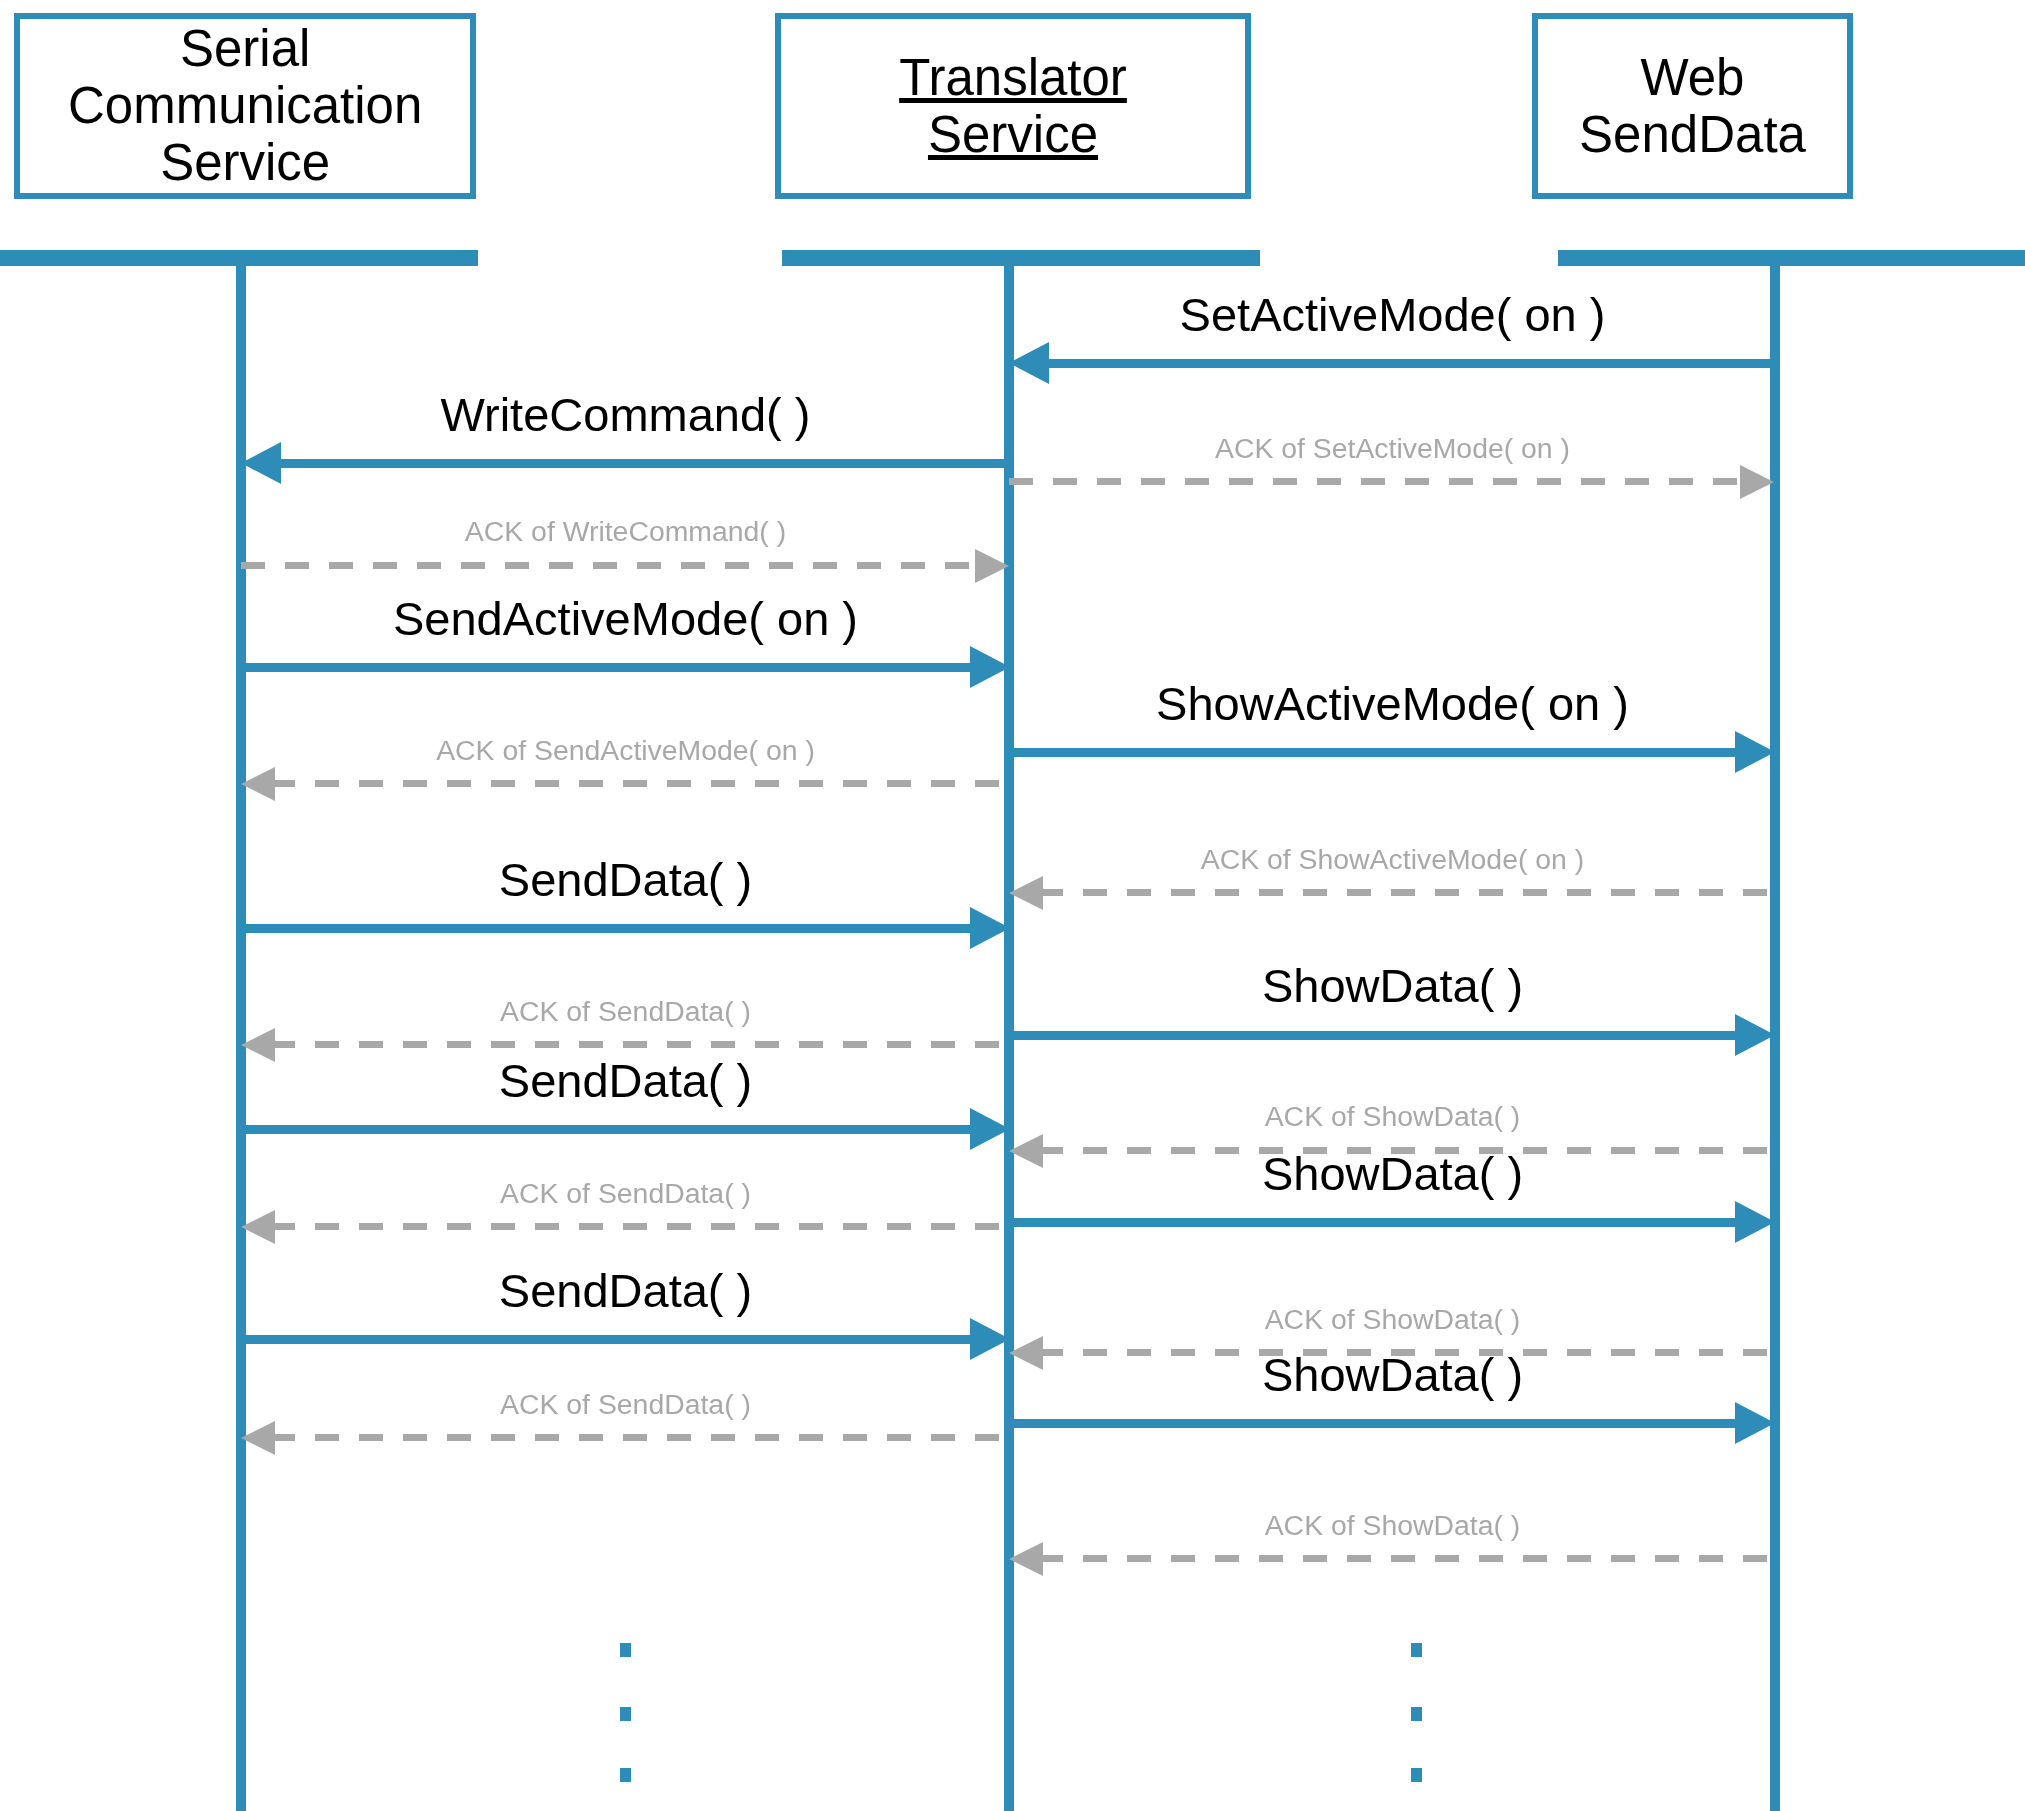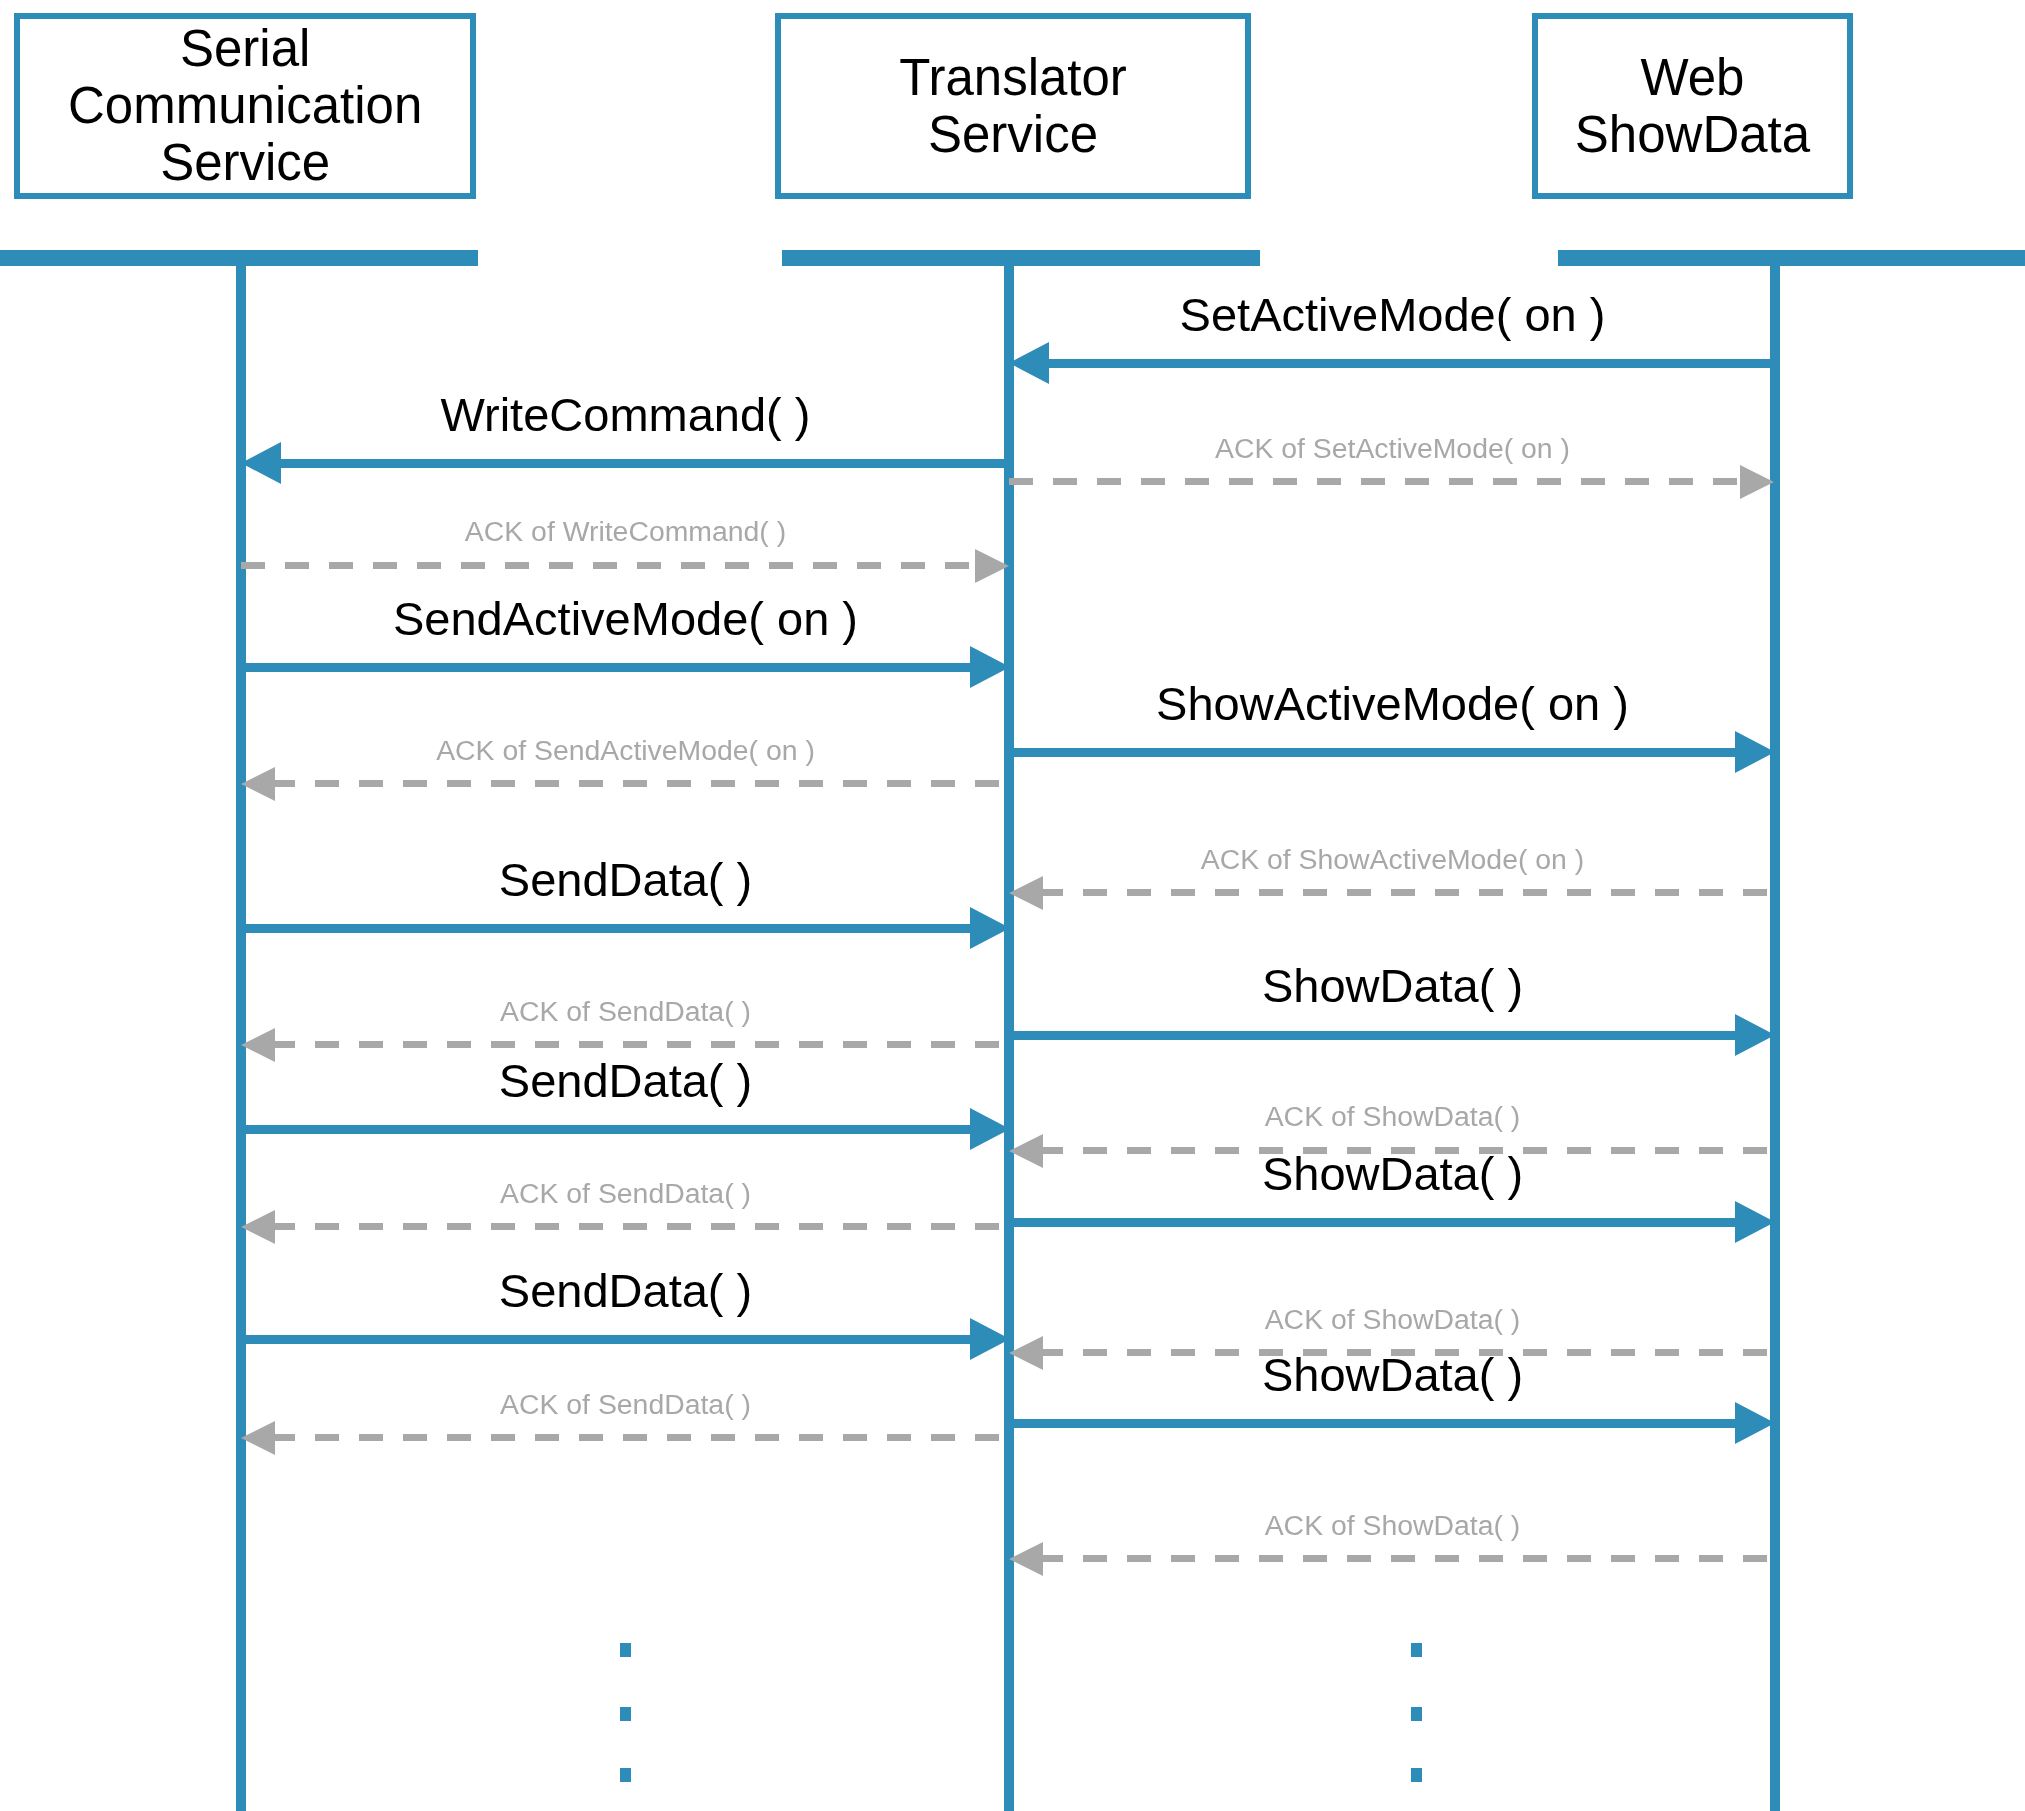--- a/index.html
+++ b/index.html
@@ -37,28 +37,28 @@
 <body>
 
 <div id="stage">
 
   <div class="pbox" style="left:14.2px;top:12.8px;width:462px;height:186px;">
     <div class="ptitle">Serial
 Communication
 Service</div>
   </div>
 
-  <div class="pbox" style="left:775px;top:12.8px;width:476px;height:186px;">
+  <div class="pbox" style="left:775px;top:12.8px;width:476px;height:186px;text-decoration:underline;">
     <div class="ptitle">Translator
 Service</div>
   </div>
 
   <div class="pbox" style="left:1532px;top:12.8px;width:321px;height:186px;">
     <div class="ptitle">Web
-ShowData</div>
+SendData</div>
   </div>
 
   <div class="headbar" style="left:0px;top:250px;width:478px;"></div>
   <div class="headbar" style="left:782px;top:250px;width:478px;"></div>
   <div class="headbar" style="left:1558px;top:250px;width:467px;"></div>
 
   <div class="lifeline" style="left:236px;top:263px;height:1549px;"></div>
   <div class="lifeline" style="left:1004px;top:263px;height:1549px;"></div>
   <div class="lifeline" style="left:1770px;top:263px;height:1549px;"></div>
 

